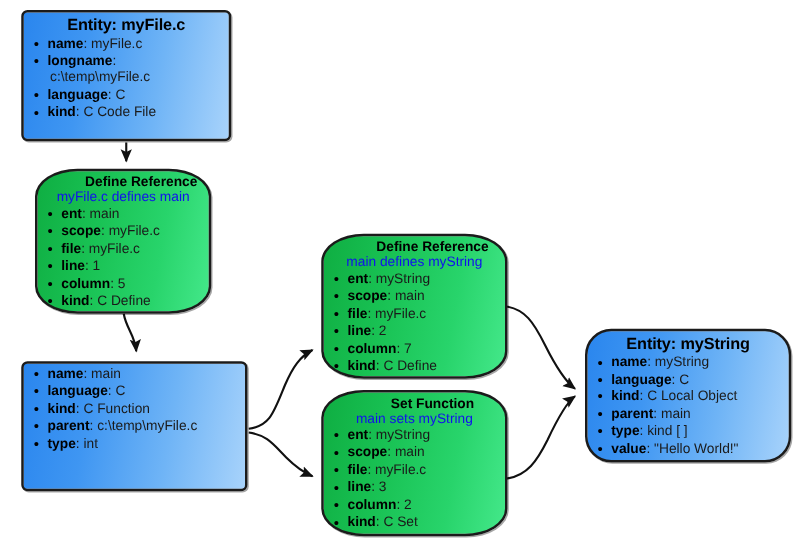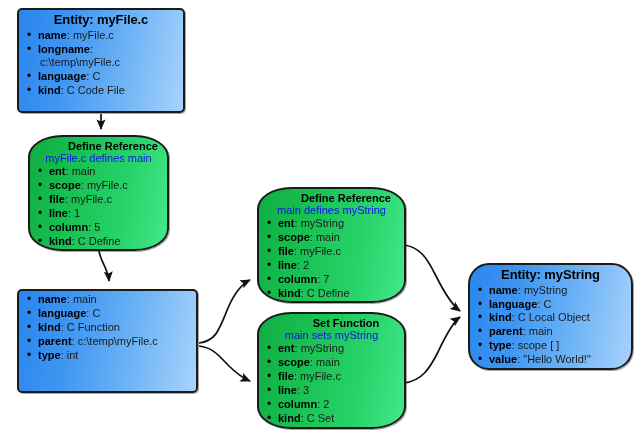--- a/index.html
+++ b/index.html
@@ -193,18 +193,18 @@
     </ul>
   </div>
 
   <div class="node entity" id="node-mystring">
     <div class="node-title">Entity: myString</div>
     <ul class="props">
       <li><span class="k">name</span><span class="v">: </span><span class="v">myString</span></li>
       <li><span class="k">language</span><span class="v">: </span><span class="v">C</span></li>
       <li><span class="k">kind</span><span class="v">: </span><span class="v">C Local Object</span></li>
       <li><span class="k">parent</span><span class="v">: </span><span class="v">main</span></li>
-      <li><span class="k">type</span><span class="v">: </span><span class="v">scope [ ]</span></li>
+      <li><span class="k">type</span><span class="v">: </span><span class="v">kind [ ]</span></li>
       <li><span class="k">value</span><span class="v">: </span><span class="v">"Hello World!"</span></li>
     </ul>
   </div>
 
 </div>
 
 </body></html>

